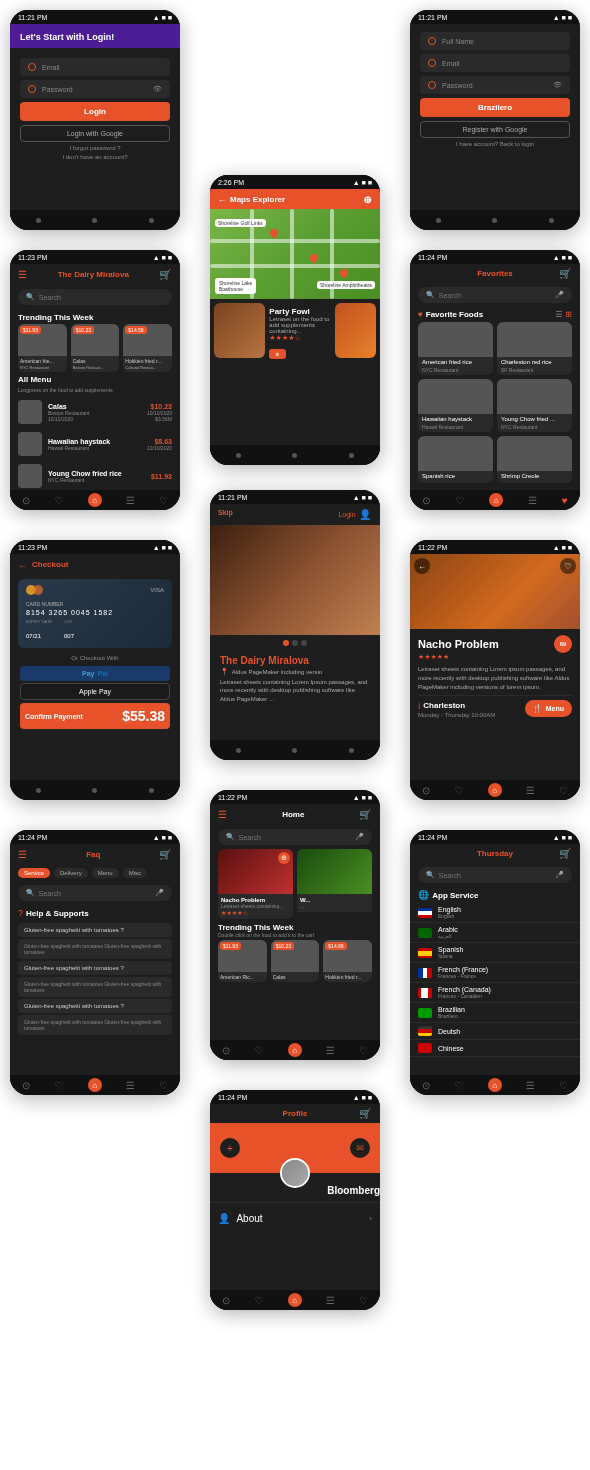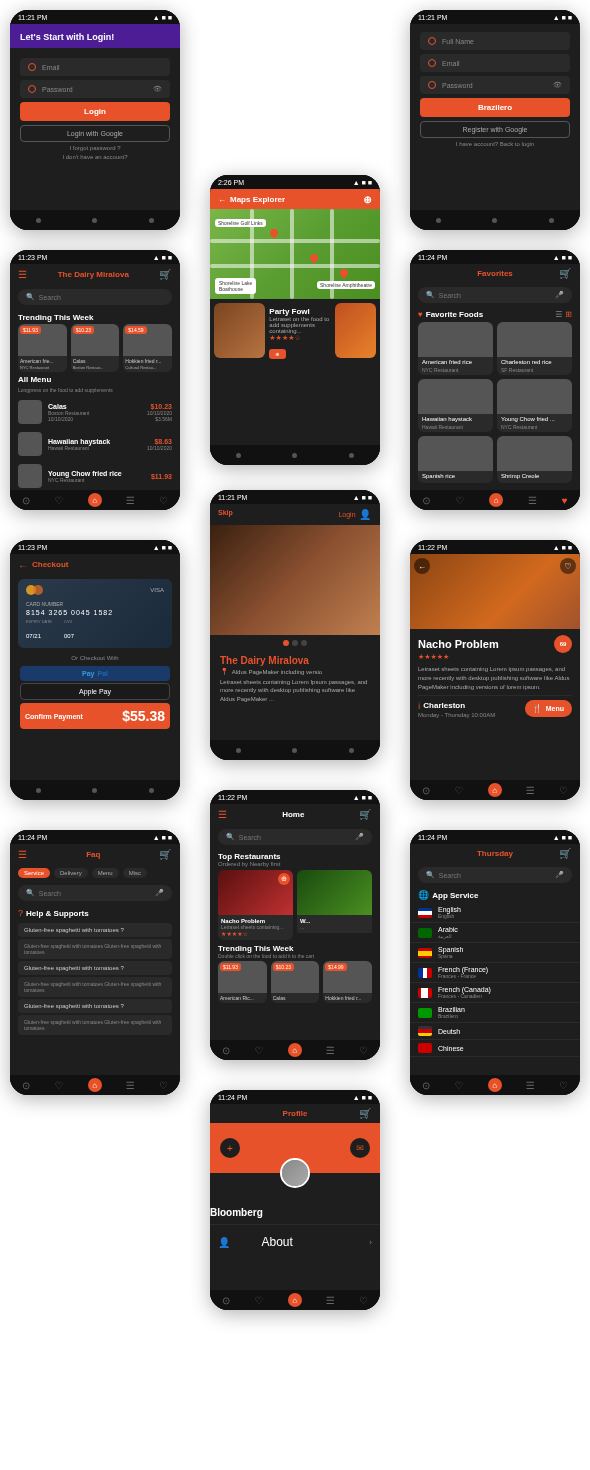--- a/index.html
+++ b/index.html
@@ -814,24 +814,20 @@
     <div style="background:#1e1e1e;padding:5px 8px;display:flex;align-items:center;justify-content:space-between;">
       <span style="font-size:10px;color:#e8522a;">☰</span>
       <span style="font-size:8px;color:#fff;font-weight:700;">Home</span>
       <span style="font-size:10px;color:#e8522a;">🛒</span>
     </div>
     <div class="search-bar">
       <span>🔍</span>
         <span>Search</span>
         <span style="margin-left:auto;">🎤</span>
     </div>
-    <div style="padding:3px 8px;">
-      <div style="font-size:8px;color:#fff;font-weight:700;">Top Restaurants</div>
-      <div style="font-size:6px;color:#888;">Ordered by Nearby first</div>
-    </div>
 
     <div style="display:flex;gap:4px;padding:0 8px;overflow:hidden;">
       <div style="flex:1;border-radius:6px;overflow:hidden;position:relative;">
         <div style="height:45px;background:linear-gradient(135deg,#5a1010,#c03030);"></div>
         <div style="background:#2a2a2a;padding:3px;">
           <div style="font-size:6px;color:#fff;font-weight:700;">Nacho Problem</div>
           <div style="font-size:5px;color:#888;">Letraset sheets containing...</div>
           <div class="stars" style="font-size:6px;">★★★★☆</div>
         </div>
         <div style="position:absolute;top:3px;right:3px;background:#e8522a;width:12px;height:12px;border-radius:50%;display:flex;align-items:center;justify-content:center;">
@@ -990,27 +986,27 @@
       <div style="position:absolute;left:10px;top:50%;transform:translateY(-50%);background:#1e1e1e;border-radius:50%;width:20px;height:20px;display:flex;align-items:center;justify-content:center;">
         <span style="color:#e8522a;font-size:10px;">+</span>
       </div>
       <div class="avatar-circle">
         <div style="width:100%;height:100%;border-radius:50%;background:linear-gradient(135deg,#888,#aaa);"></div>
       </div>
       <div style="position:absolute;right:10px;top:50%;transform:translateY(-50%);background:#1e1e1e;border-radius:50%;width:20px;height:20px;display:flex;align-items:center;justify-content:center;">
         <span style="color:#e8522a;font-size:9px;">✉</span>
       </div>
     </div>
-    <div style="margin-top:34px;text-align:left;">
+    <div style="margin-top:12px;text-align:right;">
       <div style="font-size:10px;color:#fff;font-weight:700;">Bloomberg</div>
     </div>
     <div class="divider" style="margin:6px 0;"></div>
     <div class="list-item">
       <span style="color:#e8522a;font-size:10px;">👤</span>
-      <span style="font-size:12px;color:#fff;margin-left:25px;">About</span>
+      <span style="font-size:10px;color:#fff;">About</span>
       <span style="margin-left:auto;color:#888;font-size:8px;">›</span>
     </div>
     <div class="bottom-nav">
       <span class="bnav-icon">⊙</span>
       <span class="bnav-icon">♡</span>
       <div class="nav-home">
           <span style="color:white;font-size:8px;">⌂</span>
         </div>
       <span class="bnav-icon">☰</span>
       <span class="bnav-icon">♡</span>

